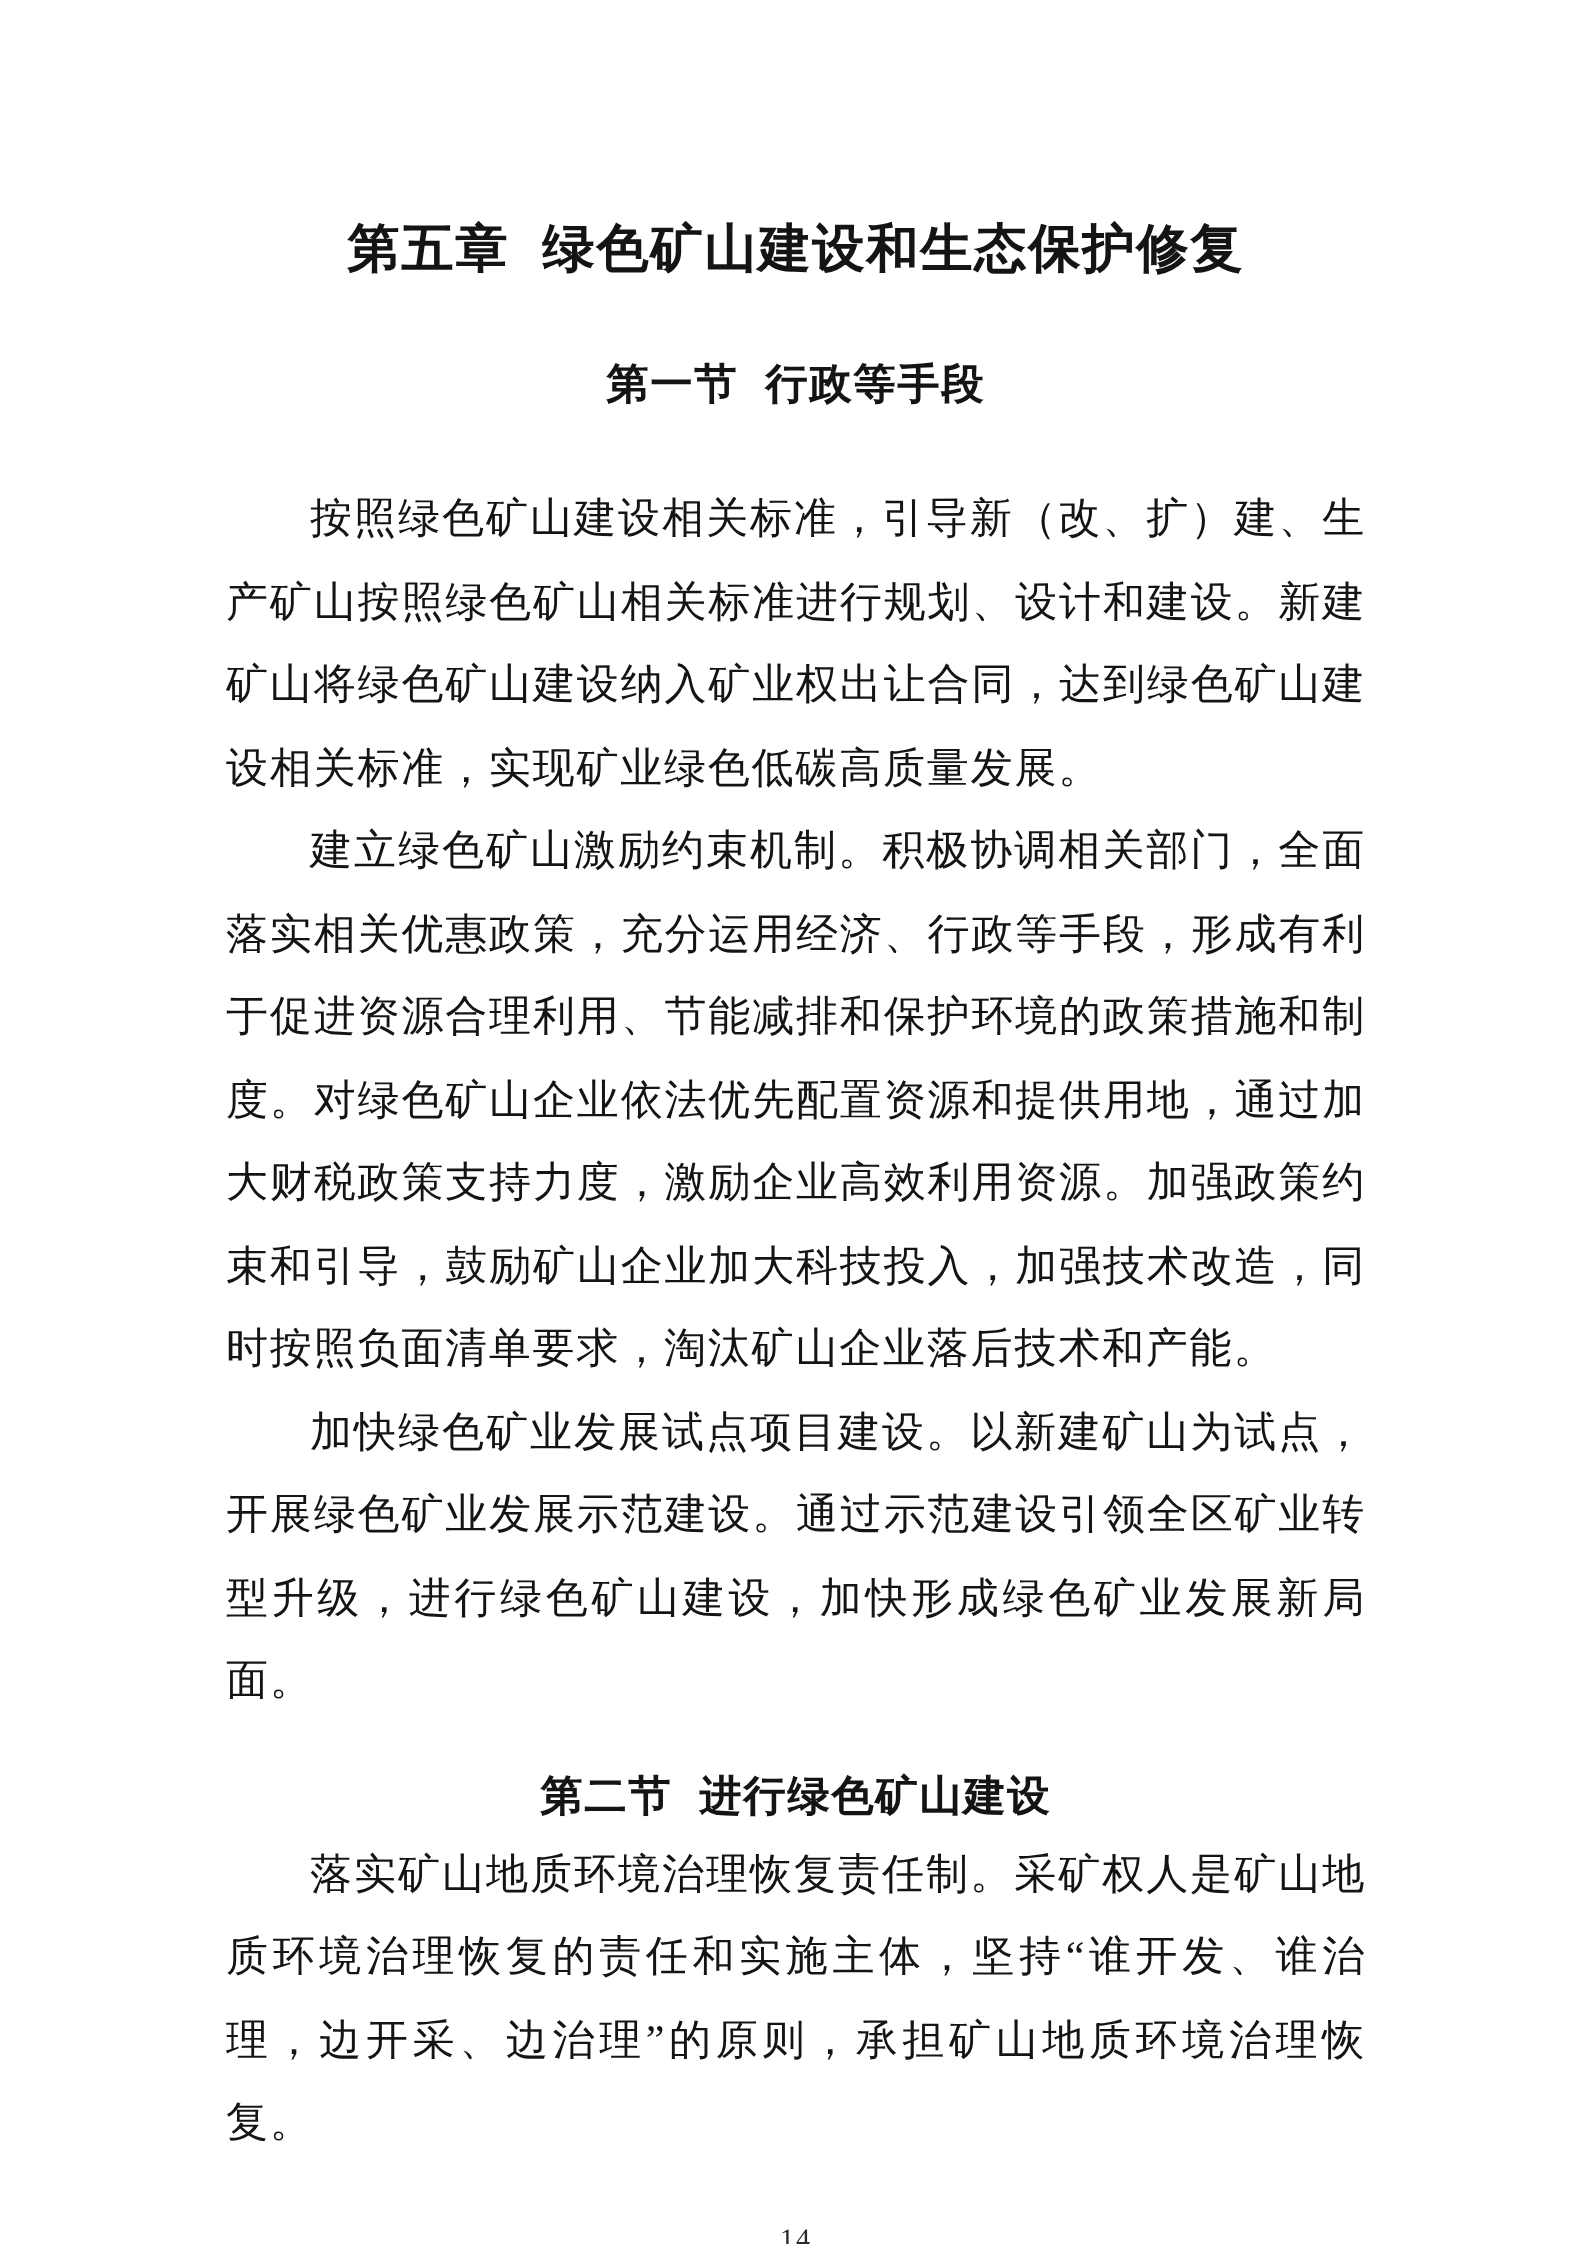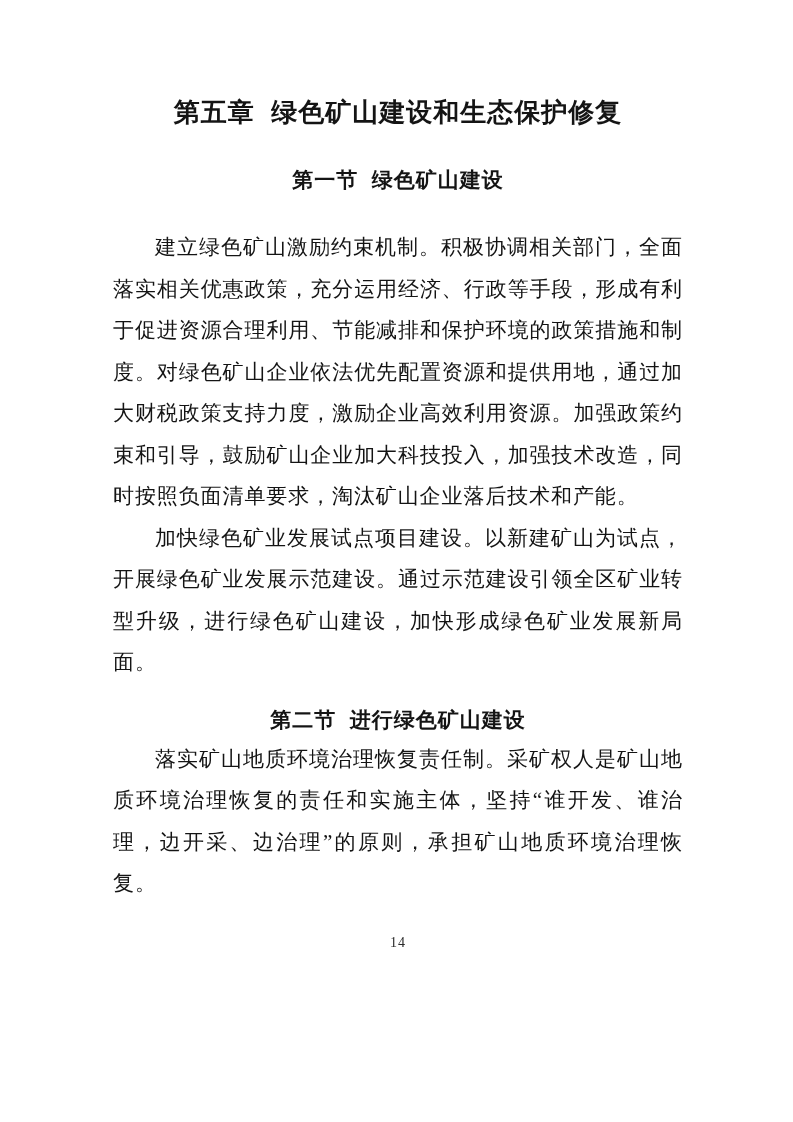--- a/index.html
+++ b/index.html
@@ -12,21 +12,21 @@
     width: 793px;
     height: 1122px;
     box-sizing: border-box;
     padding: 0 110px 0 113px;
     background: #ffffff;
     color: #141414;
     font-family: "Liberation Serif", "DejaVu Serif", serif;
     overflow: hidden;
   }
   .chapter-title {
-    margin: 0;
+    margin: 12px;
     padding-top: 96px;
     font-size: 26px;
     line-height: 34px;
     font-weight: 700;
     text-align: center;
     letter-spacing: 1px;
     word-spacing: 0.35em;
   }
   .section-title {
     margin: 36px 0 0 0;
@@ -66,23 +66,24 @@
     color: #2a2a2a;
   }
 </style>
 </head>
 <body>
 
 <div class="page">
 
   <h1 class="chapter-title">第五章 绿色矿山建设和生态保护修复</h1>
 
-  <h2 class="section-title">第一节 绿色矿山建设</h2>
+  <h2 class="section-title">第一节 行政等手段</h2>
 
   <div class="body-text">
+    <p><span class="lead"></span><span>按照绿色矿山建设相关标准，引导新（改、扩）建、生产矿山按照绿色矿山相关标准进行规划、设计和建设。新建矿山将绿色矿山建设纳入矿业权出让合同，达到绿色矿山建设相关标准，实现矿业绿色低碳高质量发展。</span></p>
 
     <p><span class="lead">建立绿色矿山激励约束机制。</span><span>积极协调相关部门，全面落实相关优惠政策，充分运用经济、行政等手段，形成有利于促进资源合理利用、节能减排和保护环境的政策措施和制度。对绿色矿山企业依法优先配置资源和提供用地，通过加大财税政策支持力度，激励企业高效利用资源。加强政策约束和引导，鼓励矿山企业加大科技投入，加强技术改造，同时按照负面清单要求，淘汰矿山企业落后技术和产能。</span></p>
 
     <p><span class="lead">加快绿色矿业发展试点项目建设。</span><span>以新建矿山为试点，开展绿色矿业发展示范建设。通过示范建设引领全区矿业转型升级，进行绿色矿山建设，加快形成绿色矿业发展新局面。</span></p>
   </div>
 
   <h2 class="section-title second">第二节 进行绿色矿山建设</h2>
 
   <div class="body-text second">
     <p><span class="lead">落实矿山地质环境治理恢复责任制。</span><span>采矿权人是矿山地质环境治理恢复的责任和实施主体，坚持“谁开发、谁治理，边开采、边治理”的原则，承担矿山地质环境治理恢复。</span></p>

